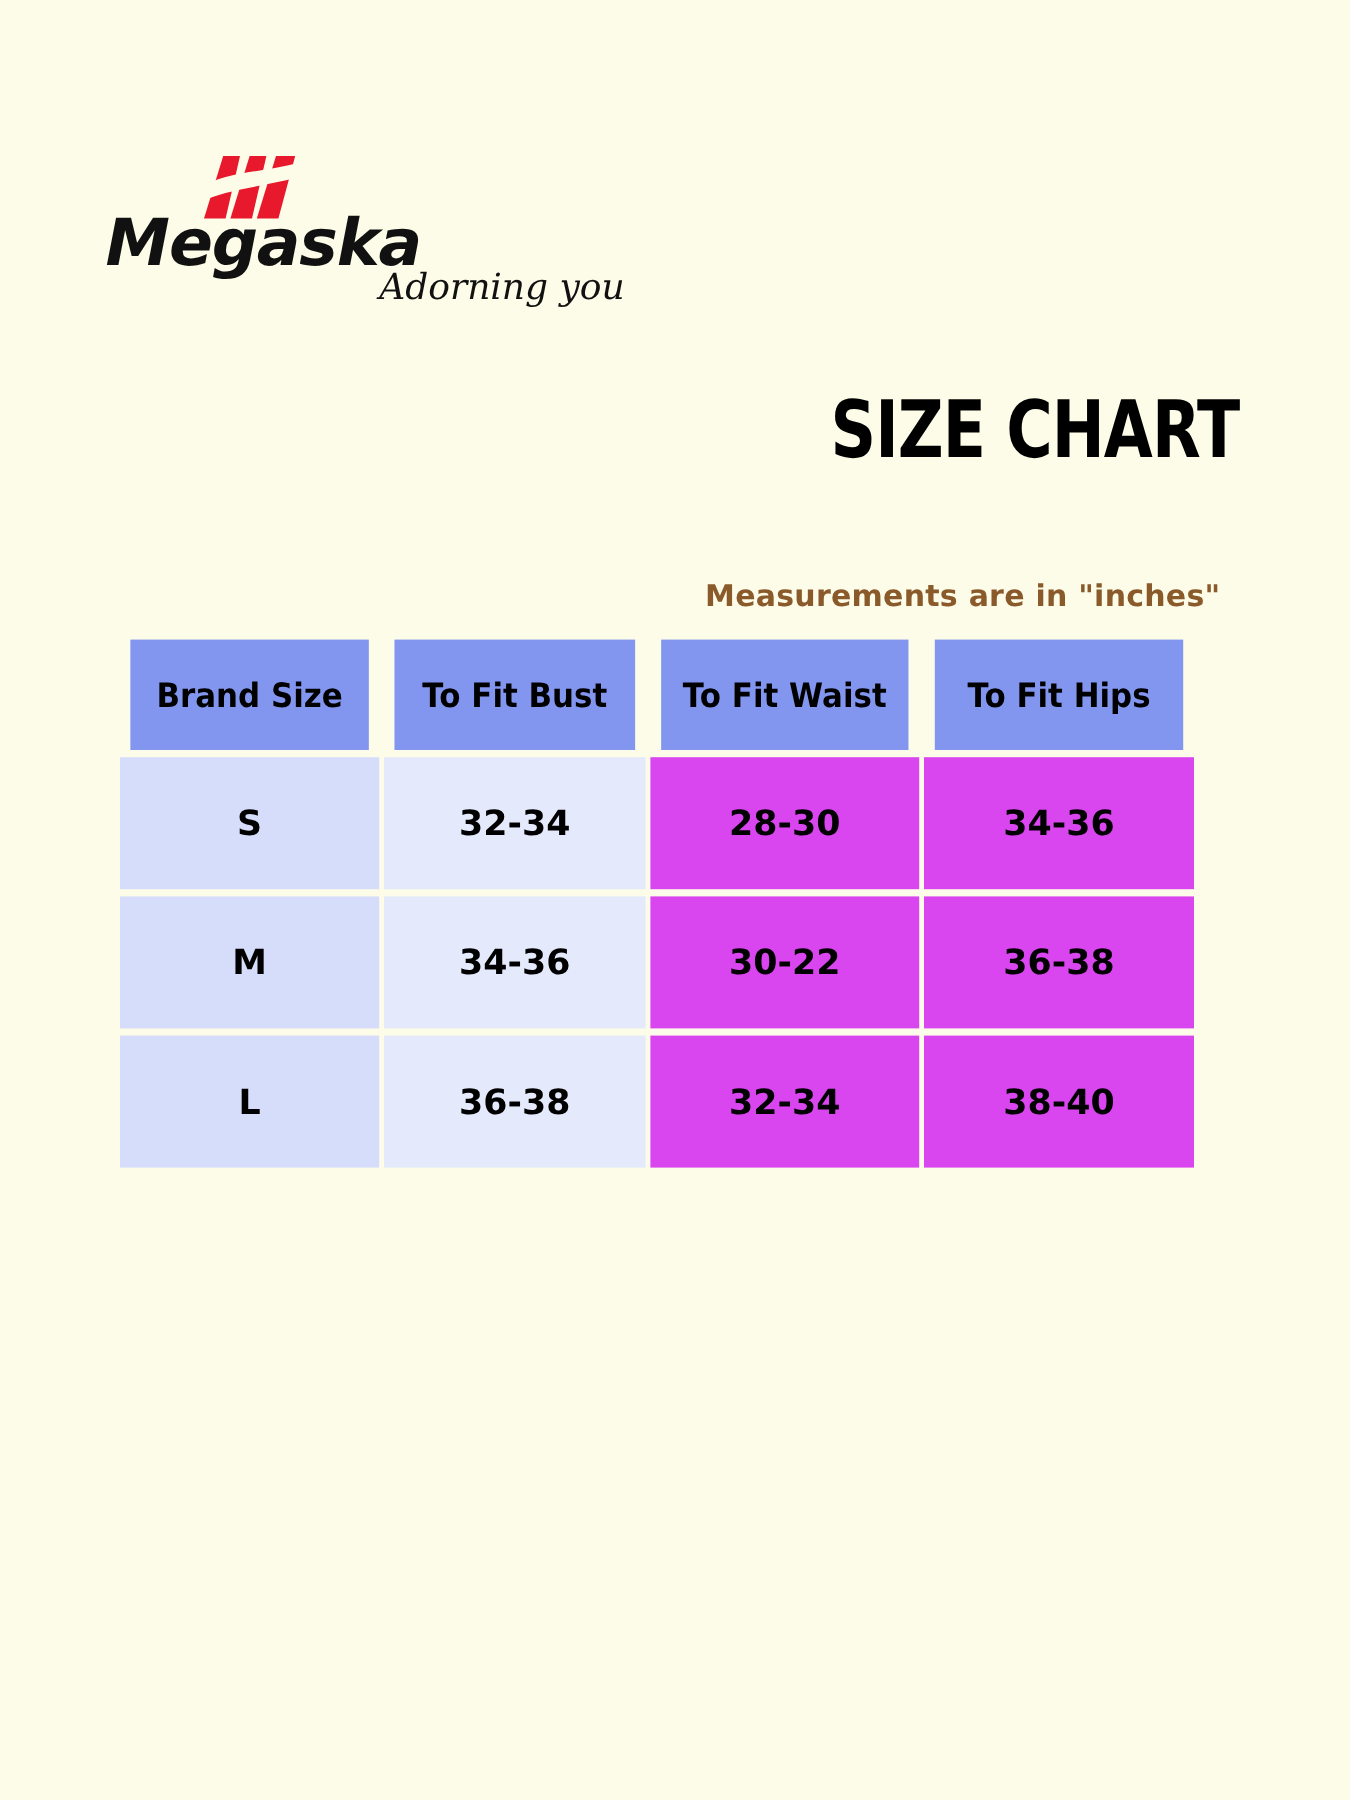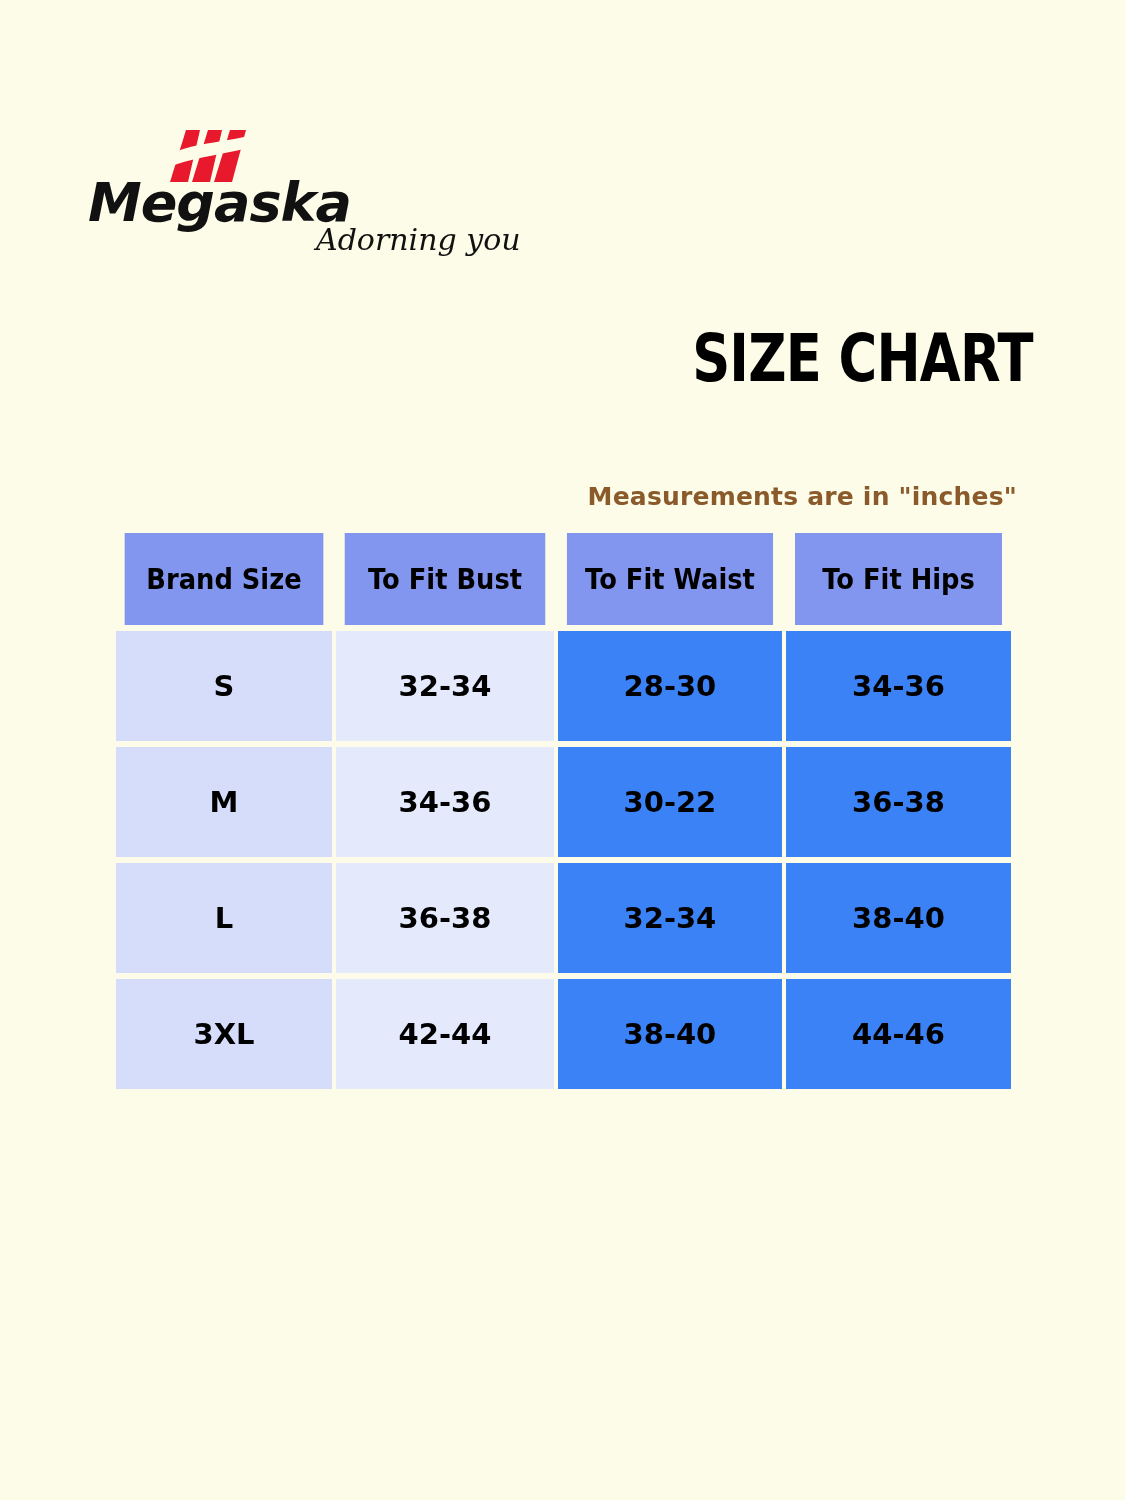--- a/index.html
+++ b/index.html
@@ -79,21 +79,21 @@
     font-weight: bold;
     font-size: 25px;
     color: #8a5a2b;
     letter-spacing: 0.2px;
     white-space: nowrap;
   }
 
   
   .table {
     position: absolute;
-    left: 112px;
+    left: 96px;
     top: 527px;
     width: 903px;
     border-collapse: separate;
     border-spacing: 4px 6px;
     table-layout: fixed;
   }
   .table col.c0 { width: 214px; }
   .table col.c1 { width: 216px; }
   .table col.c2 { width: 222px; }
   .table col.c3 { width: 223px; }
@@ -118,21 +118,21 @@
     font-weight: bold;
     font-size: 29px;
     text-align: center;
     vertical-align: middle;
     padding: 0;
   }
   .table td.shade-light {
     background: #e4e9fc;
   }
   .table td.shade-lighter {
-    background: #3b82f6;
+    background: #d946ef;
   }
 </style>
 </head>
 <body>
 
 <div class="brand">
   <svg class="brand-mark" viewBox="0 0 84 62">
     <path d="M4 56 L20 4 L34 4 L22 56 Z" fill="#e8192c"></path>
     <path d="M26 56 L42 4 L56 4 L44 56 Z" fill="#e8192c"></path>
     <path d="M48 56 L64 4 L80 4 L66 56 Z" fill="#e8192c"></path>
@@ -173,20 +173,14 @@
       <td class="shade-light">34-36</td>
       <td class="shade-lighter">30-22</td>
       <td class="shade-lighter">36-38</td>
     </tr>
     <tr>
       <td>L</td>
       <td class="shade-light">36-38</td>
       <td class="shade-lighter">32-34</td>
       <td class="shade-lighter">38-40</td>
     </tr>
-    <tr>
-      <td>3XL</td>
-      <td class="shade-light">42-44</td>
-      <td class="shade-lighter">38-40</td>
-      <td class="shade-lighter">44-46</td>
-    </tr>
   </tbody>
 </table>
 
 </body></html>

